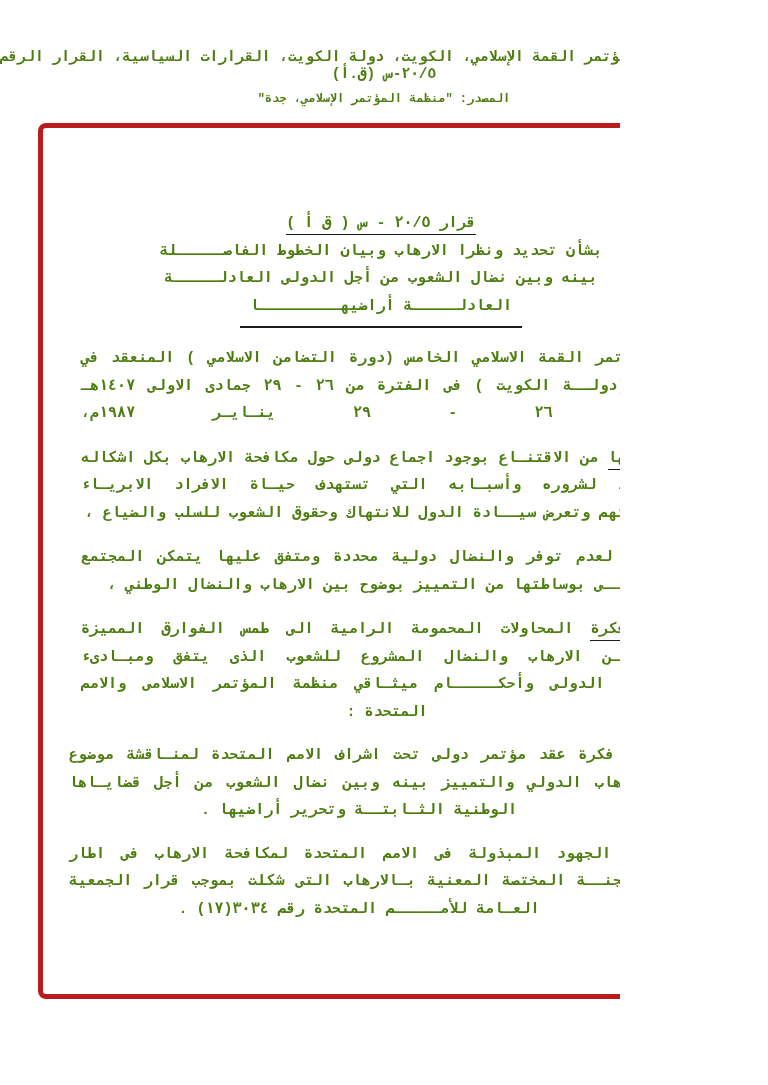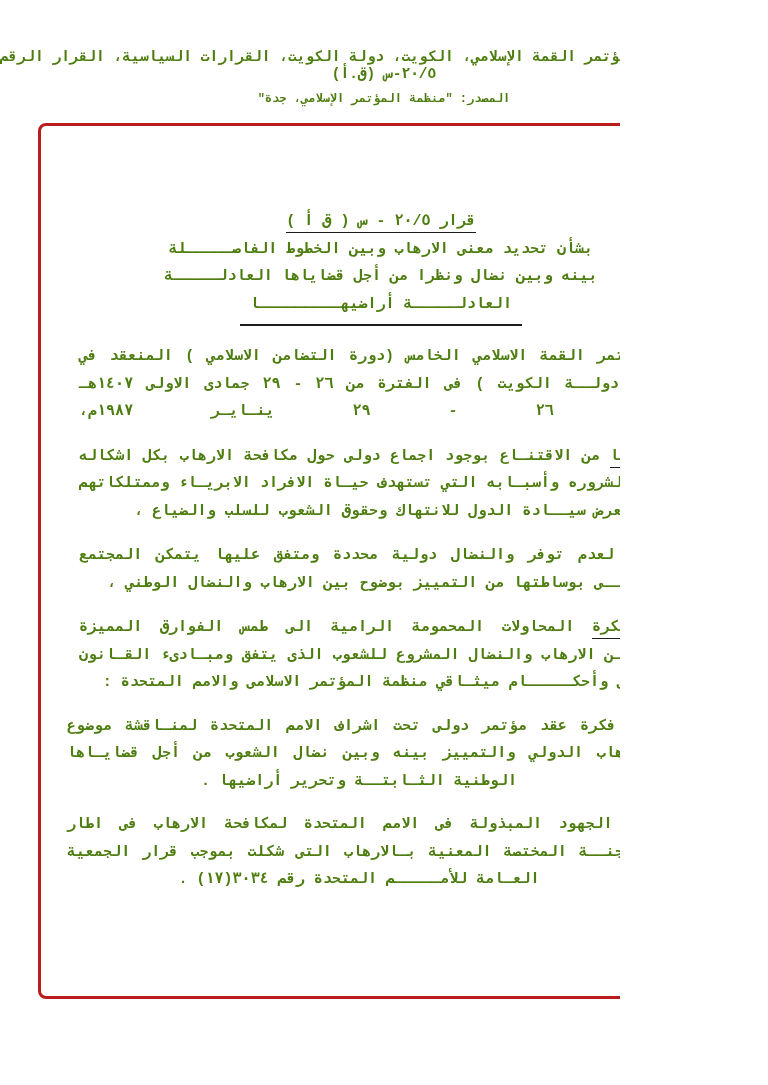--- a/index.html
+++ b/index.html
@@ -7,21 +7,21 @@
     position:relative;width:620px;height:1085px;background:#ffffff;
     font-family:Liberation Mono, monospace;color:#4d7c0f;overflow:hidden;
   }
   .doc-header{
     position:absolute;top:48px;left:0;width:768px;text-align:center;direction:rtl;
   }
   .doc-header .h1{font-size:14.5px;font-weight:bold;letter-spacing:0;}
   .doc-header .h2{font-size:12px;font-weight:bold;margin-top:9px;}
   .annotation-box{
     position:absolute;left:38px;top:123px;width:674px;height:876px;
-    border:3px solid #b91c1c;border-radius:8px;box-sizing:border-box;
+    border:5px solid #b91c1c;border-radius:8px;box-sizing:border-box;
     overflow:hidden;
   }
   .content{
     direction:rtl;padding:82px 14px 0 26px;
     font-size:15px;font-weight:bold;line-height:27.5px;
   }
   .title-block{text-align:center;}
   .title-line{white-space:nowrap;}
   .u{
     border-bottom:1.5px solid #1c1c1c;padding-bottom:2px;
@@ -47,22 +47,22 @@
   <div class="doc-header">
     <div class="h1">الدورة الخامسة لمؤتمر القمة الإسلامي، الكويت، دولة الكويت، القرارات السياسية، القرار الرقم ٢٠/٥-س (ق.أ)</div>
     <div class="h2">المصدر:  "منظمة المؤتمر الإسلامي، جدة"</div>
   </div>
 
   <div class="annotation-box">
     <div class="content">
 
       <div class="title-block">
         <div class="title-line"><span class="u">قرار ٢٠/٥ - س ( ق أ )</span></div>
-        <div class="title-line">بشأن تحديد معنى الارهاب وبين الخطوط الفاصـــــلة</div>
-        <div class="title-line">بينه وبين نضال ونظرا من أجل قضاياها العادلـــــة</div>
+        <div class="title-line">بشأن تحديد ونظرا الارهاب وبيان الخطوط الفاصـــــلة</div>
+        <div class="title-line">بينه وبين نضال الشعوب من أجل الدولى العادلـــــة</div>
         <div class="title-line"><span class="title-underline-gap">العادلـــــة أراضيهـــــــــا</span></div>
       </div>
 
       <p class="para full-last"><span>ان مؤتمر القمة الاسلامي الخامس (دورة التضامن الاسلامي ) المنعقد في الكويت (دولــة الكويت ) فى الفترة من ٢٦ - ٢٩ جمادى الاولى ١٤٠٧هـ الموافق ٢٦ - ٢٩ ينـايـر ١٩٨٧م،</span></p>
 
       <p class="para"><span class="u">أراضيها</span><span> من الاقتنـاع بوجود اجماع دولى حول مكافحة الارهاب بكل اشكاله ووضع حد لشروره وأسبـابه التي تستهدف حيـاة الافراد الابريـاء وممتلكاتهم وتعرض سيــادة الدول للانتهاك وحقوق الشعوب للسلب والضياع ،</span></p>
 
       <p class="para"><span class="u">ونظرا</span><span> لعدم توفر والنضال دولية محددة ومتفق عليها يتمكن المجتمع الدولــى بوساطتها من التمييز بوضوح بين الارهاب والنضال الوطني ،</span></p>
 
 

